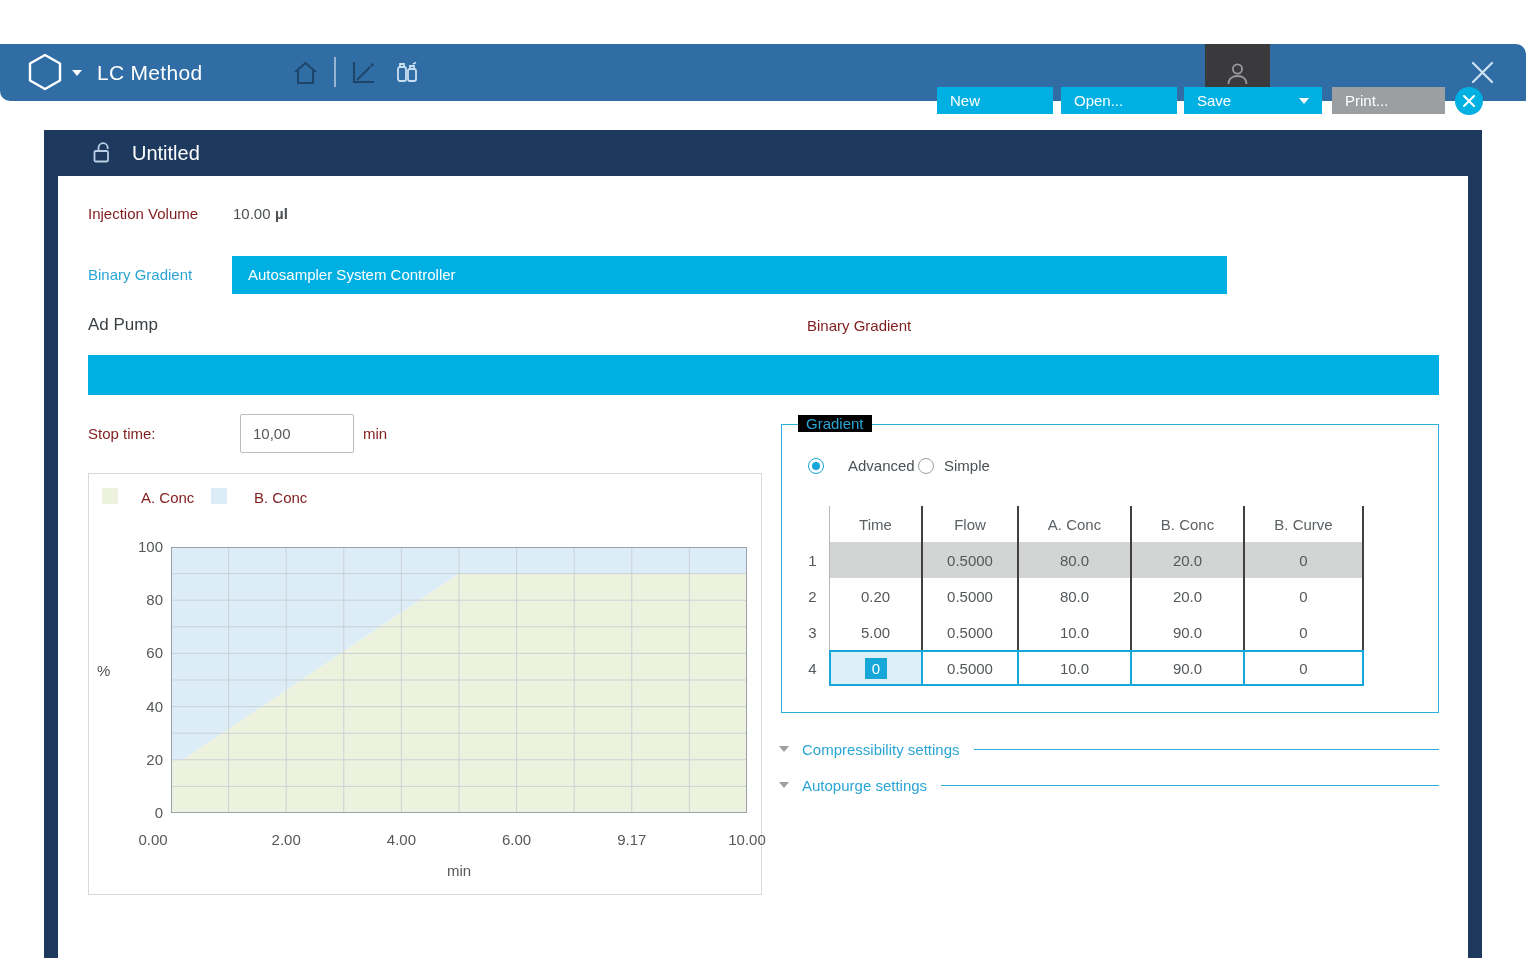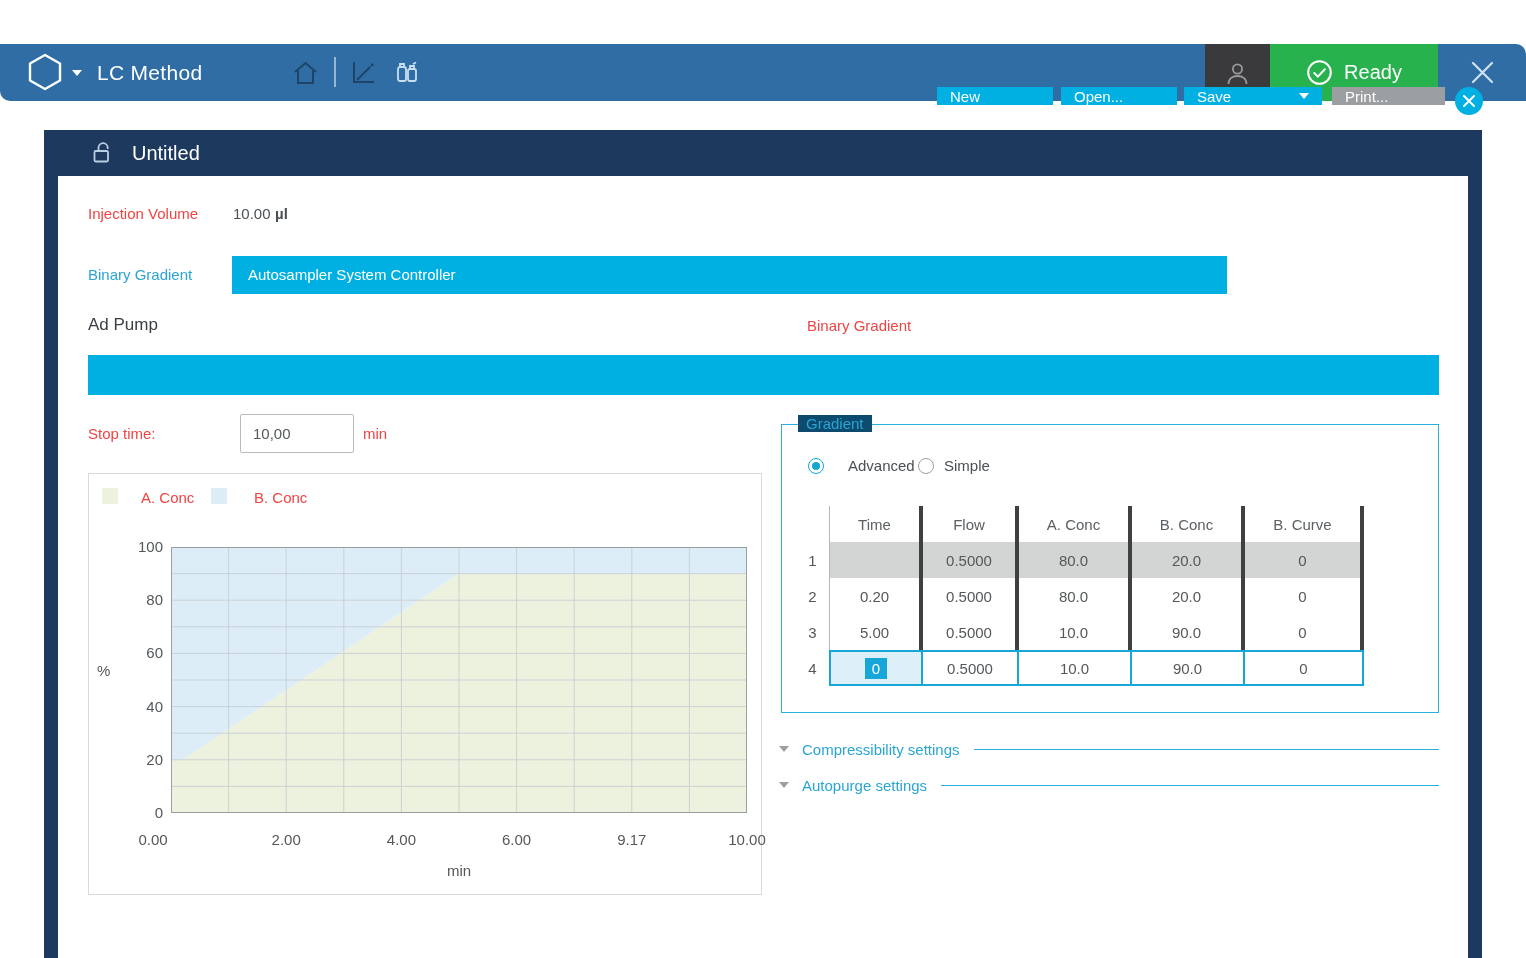--- a/index.html
+++ b/index.html
@@ -9,61 +9,61 @@
   .abs { position:absolute; }
 
   
   .topbar { left:0; top:0; width:1526px; height:57px; background:#2f6da4; border-radius:0 10px 0 10px;margin-top:44px; }
   .tb-title { color:#fff; font-size:21px; letter-spacing:.3px; line-height:57px; }
   .vsep { width:2px; height:30px; background:rgba(255,255,255,.5); }
   .userbox { background:#3a3a3c; display:flex; align-items:center; justify-content:center; }
   .readybox { background:#27b24e; display:flex; align-items:center; justify-content:center; gap:11px; color:#fff; font-size:20px; }
 
   
-  .btn { height:18px; background:#00b0e2; color:#fff; font-size:15px; display:flex; align-items:center; padding:4px 13px; cursor:pointer; }
+  .btn { height:27px; background:#00b0e2; color:#fff; font-size:15px; display:flex; align-items:center; padding:4px 13px; cursor:pointer; }
   .btn.gray { background:#9b9fa2; }
   .circle-btn { width:28px; height:28px; border-radius:50%; background:#00b0e2; display:flex; align-items:center; justify-content:center; cursor:pointer; }
   .caret-down { width:0; height:0; border-left:5px solid transparent; border-right:5px solid transparent; border-top:6px solid #fff; }
 
   
   .navy { background:#1d3a5e; }
   .panel-header { display:flex; align-items:center; color:#fff; font-size:20px; }
 
-  .lbl { color:#ef4444; font-size:15px; }
+  .lbl { color:#7f1d1d; font-size:15px; }
   .val { color:#4b5054; font-size:15px; }
   .cyanbar { background:#00b0e2; }
   .tab-link { color:#2aa5d4; font-size:15px; line-height:38px; cursor:pointer; }
   .tab-active { background:#00b0e2; color:#fff; font-size:15px; line-height:38px; padding-left:16px; cursor:pointer; }
   .h-pump { color:#3a3f43; font-size:17px; }
   .input { border:1px solid #b9bdc0; border-radius:2px; background:#fff; color:#54585b; font-size:15px; padding:0 12px; }
 
   
   .chart-card { background:#fff; border:1px solid #d8dbdd; }
   .swatch { width:16px; height:16px; display:inline-block; }
   .x-tick { position:absolute; transform:translateX(-50%); top:357px; font-size:15px; color:#54585b; }
   .y-tick { position:absolute; left:30px; width:44px; text-align:right; font-size:15px; color:#54585b; }
 
   
   .groupbox { border:1px solid #2bb0de; }
-  .groupbox-label { background:#0c4a6e; color:#2aa5d4; font-size:15px; padding:0 8px; }
+  .groupbox-label { background:#000000; color:#2aa5d4; font-size:15px; padding:0 8px; }
   .radio-outer { width:16px; height:16px; border-radius:50%; border:1px solid #9aa0a4; background:#fff; display:inline-flex; align-items:center; justify-content:center; }
   .radio-outer.sel { border:1px solid #16a7d8; }
   .radio-dot { width:8px; height:8px; border-radius:50%; background:#16a7d8; }
 
   
   .grad-table { position:absolute; left:14px; top:81px; }
   .grow { display:flex; height:36px; }
   .cell { display:flex; align-items:center; justify-content:center; font-size:15px; color:#54585b; height:36px; }
   .c-num { width:33px; }
   .c-time { width:94px; border-left:1px solid #b4b8bb; }
   .c-flow { width:96px; }
   .c-a { width:113px; }
   .c-b { width:113px; }
   .c-curve { width:119px; }
-  .cell.mid { border-right:4px solid #404040; }
+  .cell.mid { border-right:2px solid #404040; }
   .hrow .cell { color:#5b6064; }
   .locked { background:#d3d4d4; }
   .erow .cell.mid { border-right:2px solid #16a7d8; border-top:2px solid #16a7d8; border-bottom:2px solid #16a7d8; }
   .erow .c-time { border-left:2px solid #16a7d8; background:#ddf0fa; }
   .sel-text { background:#16a7d8; color:#fff; padding:2px 7px; font-size:15px; }
 
   
   .section-row { display:flex; align-items:center; }
   .collapse-caret { width:0; height:0; border-left:5px solid transparent; border-right:5px solid transparent; border-top:6px solid #9aa0a4; }
   .section-label { color:#2aa5d4; font-size:15px; margin-left:13px; cursor:pointer; }
@@ -96,27 +96,20 @@
       <path d="M6 8 V5 h4 v3" fill="none" stroke="#c9def1" stroke-width="1.8"></path>
       <rect x="14" y="10" width="8" height="12" rx="2" fill="none" stroke="#c9def1" stroke-width="1.8"></rect>
       <path d="M16 10 V7 h4 v3 M19 5 l3 -1.5" fill="none" stroke="#c9def1" stroke-width="1.8"></path>
     </svg>
 
     <div class="abs userbox" style="left:1205px;top:0;width:65px;height:57px">
       <svg width="27" height="26" viewBox="0 0 27 26">
         <circle cx="13.5" cy="9" r="4.6" fill="none" stroke="#97999b" stroke-width="1.8"></circle>
         <path d="M4.5 24 c0-5.5 4.2-8 9-8 s9 2.5 9 8" fill="none" stroke="#97999b" stroke-width="1.8"></path>
       </svg>
-    </div>
-    <div class="abs readybox" style="left:1270px;top:0;width:168px;height:57px">
-      <svg width="27" height="27" viewBox="0 0 27 27">
-        <circle cx="13.5" cy="13.5" r="11.3" fill="none" stroke="#ffffff" stroke-width="2"></circle>
-        <path d="M8.3 14 l3.6 3.6 L18.8 10.3" fill="none" stroke="#ffffff" stroke-width="2" stroke-linecap="round"></path>
-      </svg>
-      <span>Ready</span>
     </div>
     <svg class="abs" style="left:1469px;top:15px" width="27" height="27" viewBox="0 0 27 27">
       <path d="M4 4 L23 23 M23 4 L4 23" stroke="#cfe2f4" stroke-width="2.2" stroke-linecap="round"></path>
     </svg>
   </div>
 
   <div class="abs btn" style="left:937px;top:87px;width:116px">
     <span>New</span>
   </div>
   <div class="abs btn" style="left:1061px;top:87px;width:116px">

